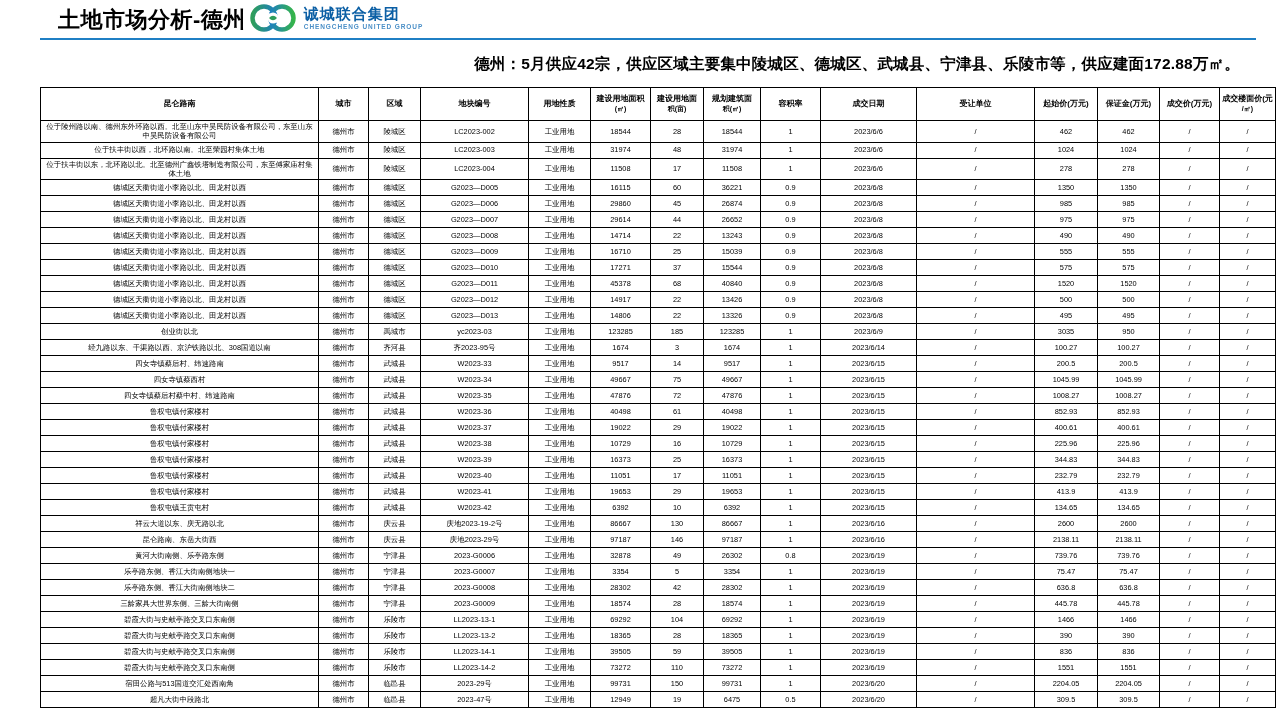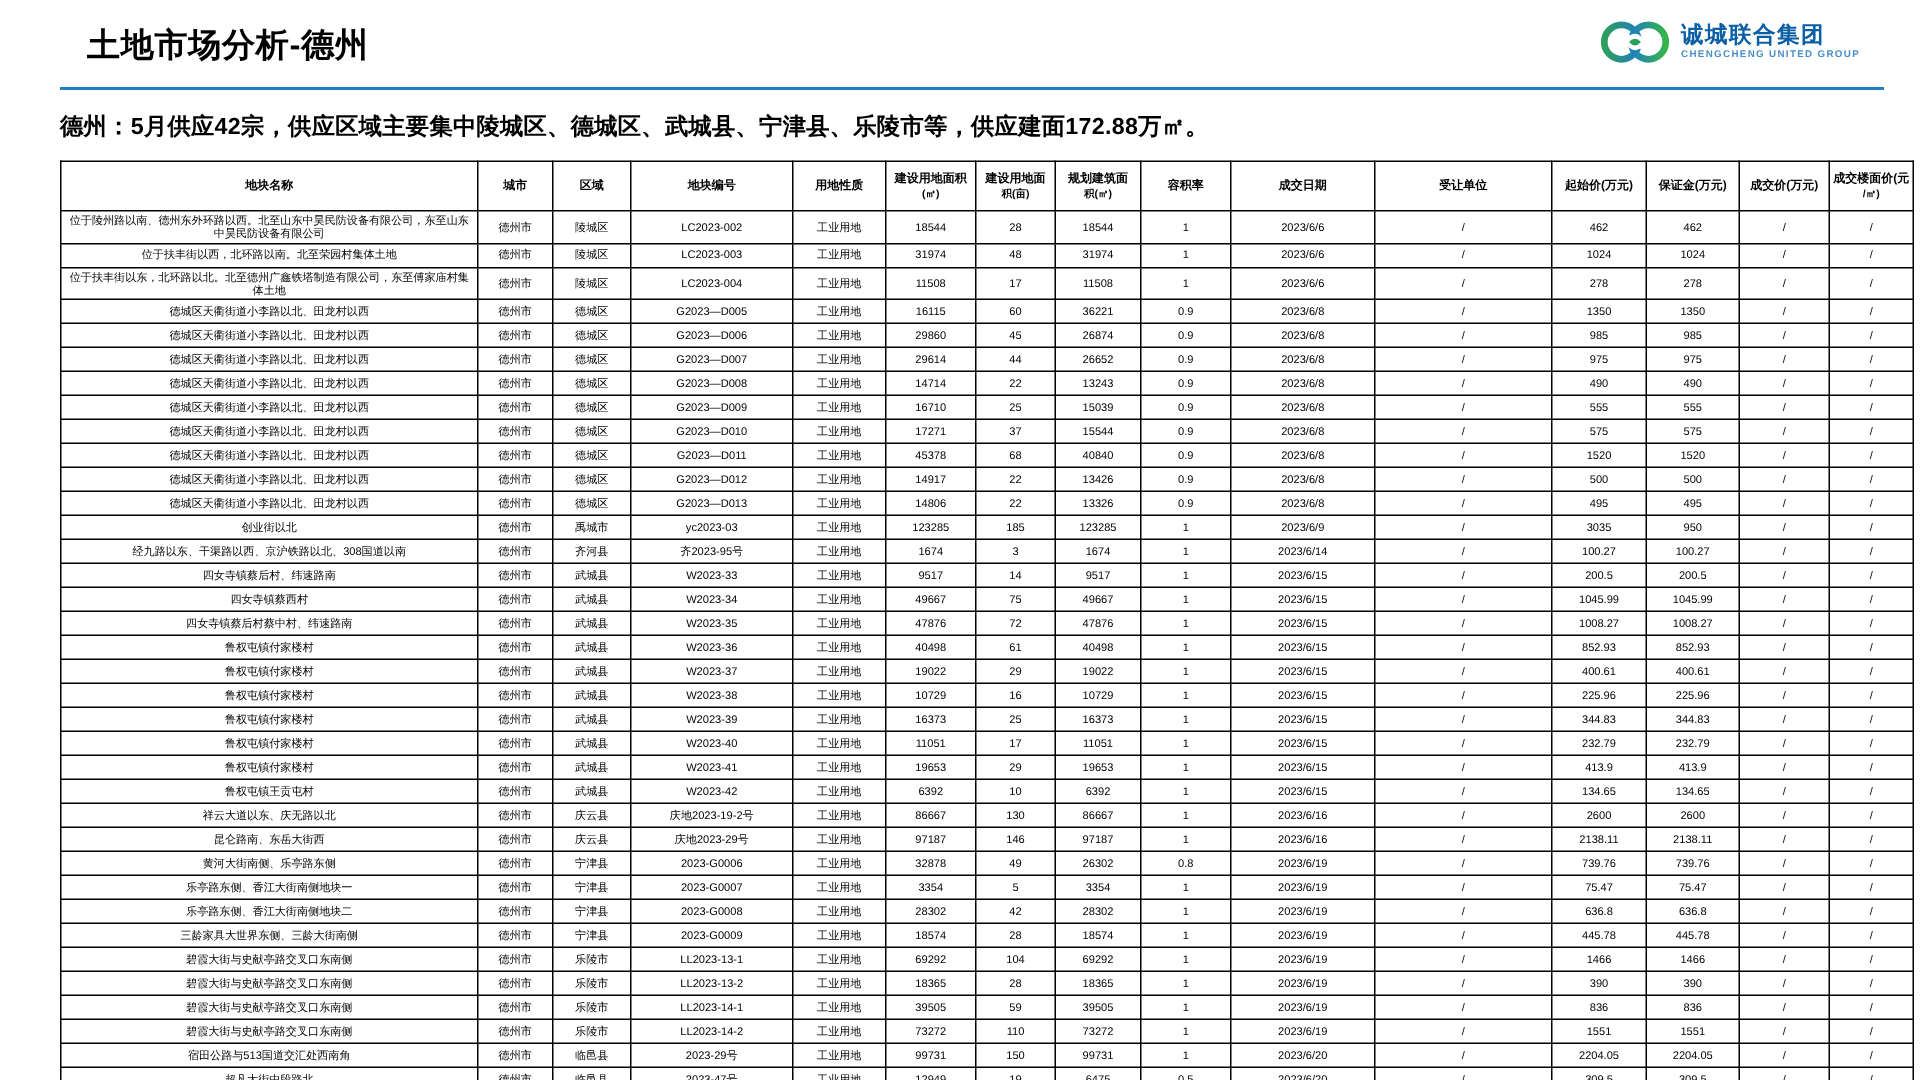--- a/index.html
+++ b/index.html
@@ -6,23 +6,23 @@
   body{
     width:1280px;height:720px;
     background:#ffffff;
     font-family:"Liberation Sans","DejaVu Sans",sans-serif;
     overflow:hidden;
     position:relative;
   }
   
   .header{
     position:relative;
-    height:60px;
+    height:40px;
     padding:0 40px 0 58px;
-    display:flex;align-items:center;justify-content:space-between;
+    display:flex;align-items:center;
   }
   .page-title{
     font-size:22px;font-weight:bold;color:#000;
     letter-spacing:0.5px;
     white-space:nowrap;
   }
   .header-rule{
     position:absolute;left:40px;right:24px;bottom:0;
     height:2px;background:#1f7fc4;
   }
@@ -38,21 +38,21 @@
   }
   .logo-cn{
     font-size:15px;font-weight:bold;color:#0b5fa5;letter-spacing:1px;
   }
   .logo-en{
     font-size:6.5px;font-weight:bold;color:#4a8fc7;letter-spacing:0.9px;
     margin-top:3px;
   }
   
   .subtitle{
-    text-align:left;
+    text-align:right;
     font-size:15.5px;
     font-weight:bold;
     color:#000;
     padding:14px 40px 12px 40px;
     letter-spacing:0.2px;
   }
   
   .table-wrap{
     padding:0 40px;
   }
@@ -154,21 +154,21 @@
         <col class="c-far">
         <col class="c-date">
       <col class="c-buyer">
         <col class="c-start">
         <col class="c-dep">
         <col class="c-deal">
         <col class="c-floor">
     </colgroup>
     <thead>
       <tr id="header-row">
-          <th>地块名称</th>
+          <th>昆仑路南</th>
           <th>城市</th>
           <th>区域</th>
           <th>地块编号</th>
           <th>用地性质</th>
           <th><span>建设用地面积</span><br><span class="unit">(㎡)</span></th>
           <th><span>建设用地面</span><br><span class="unit">积(亩)</span></th>
           <th><span>规划建筑面</span><br><span class="unit">积(㎡)</span></th>
           <th>容积率</th>
           <th>成交日期</th>
           <th>受让单位</th>

